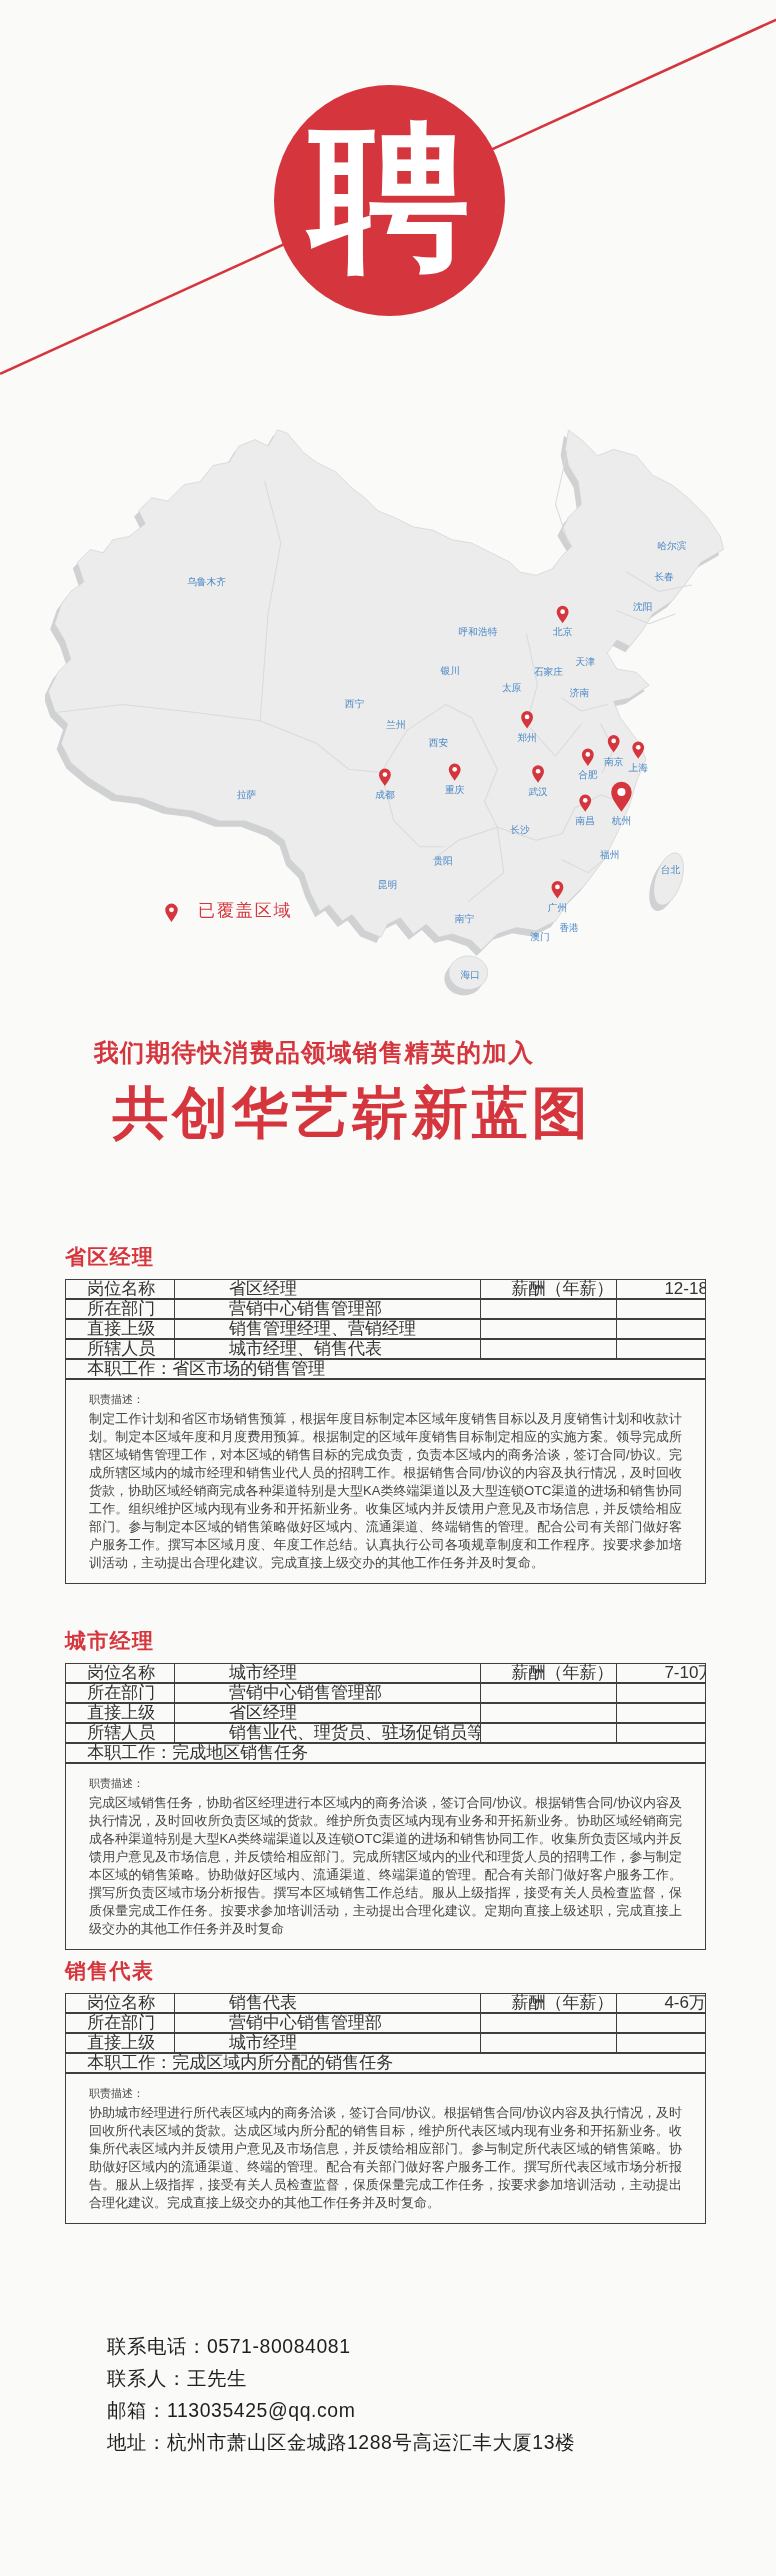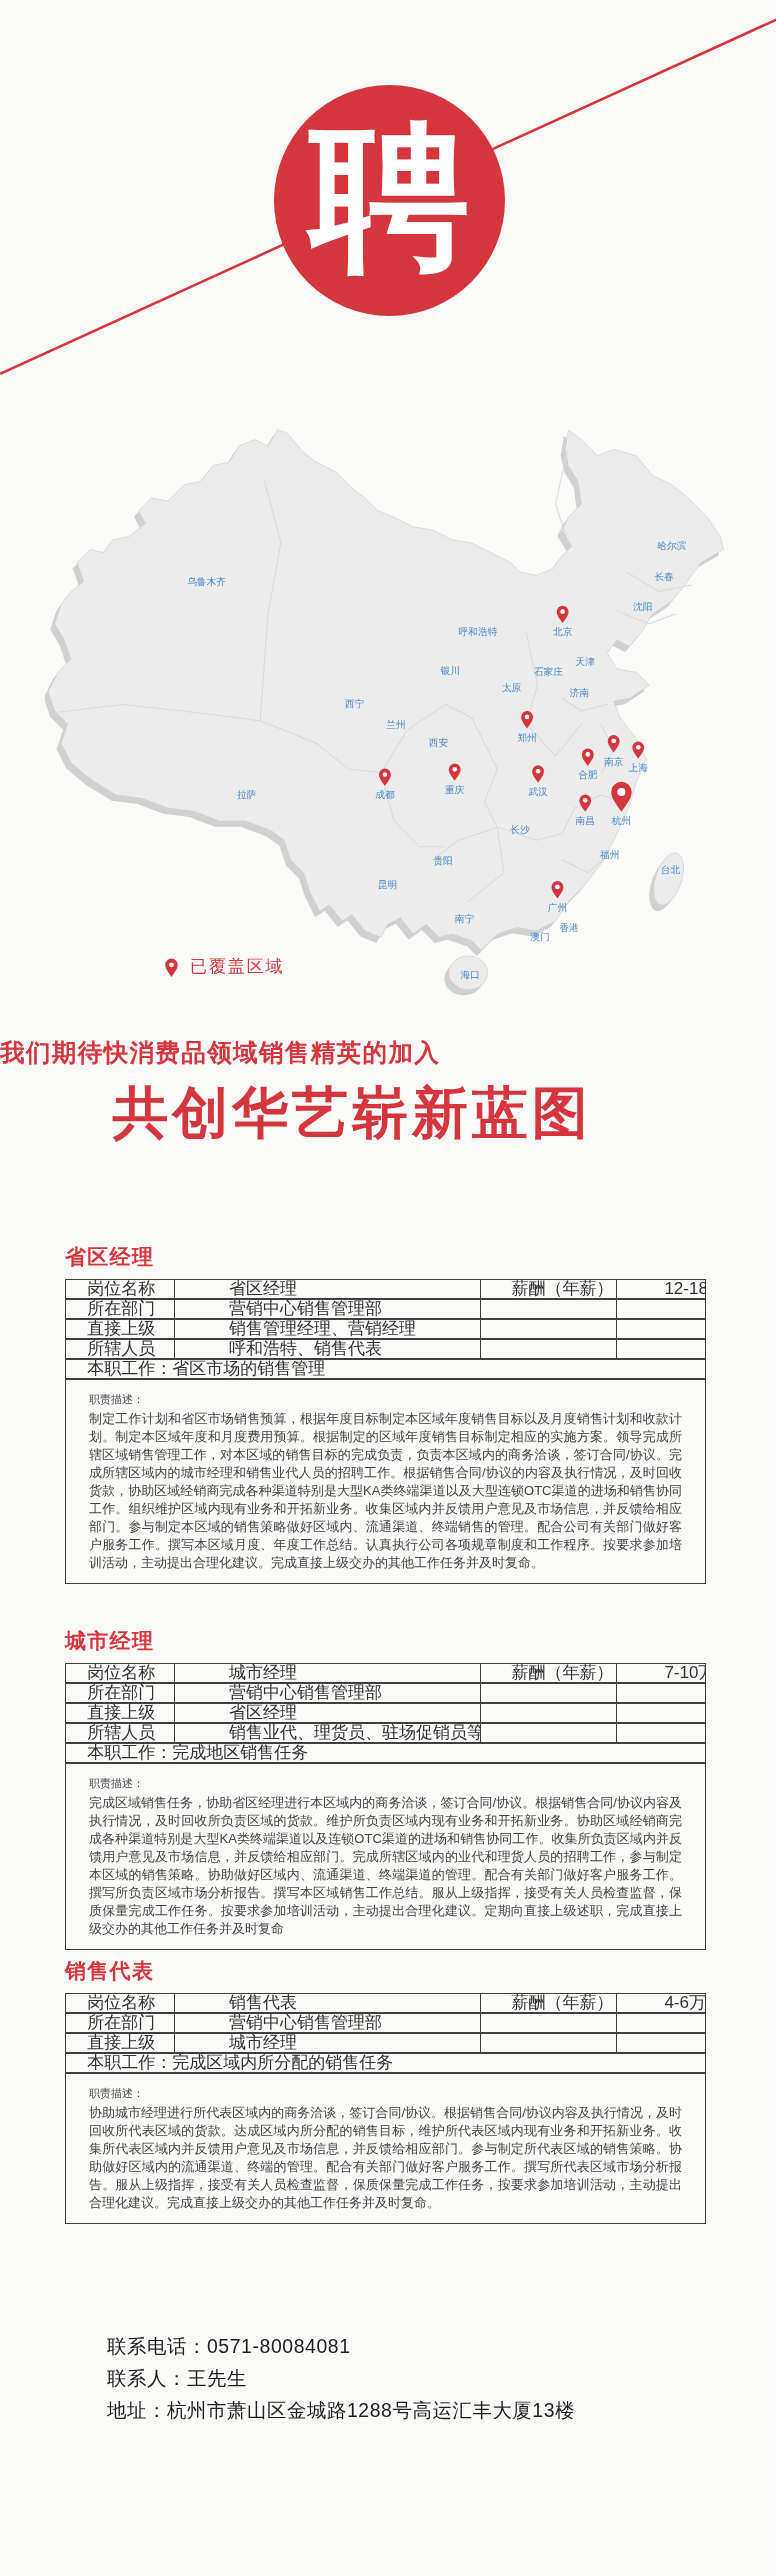--- a/index.html
+++ b/index.html
@@ -36,26 +36,26 @@
     transform:translateY(-3.9px);
   }
   
   .map-wrap{position:absolute;left:45px;top:420px;width:685px;height:595px;z-index:2;}
   .map-wrap svg{display:block;}
   .land{fill:#ebeceb;stroke:#cdcfd2;stroke-width:1;stroke-linejoin:round;}
   .land-shadow{fill:#d0d1d3;stroke:none;}
   .prov{fill:none;stroke:#d9dadc;stroke-width:1.6;stroke-linejoin:round;stroke-linecap:round;}
   .city-label{fill:var(--map-blue);font-size:15px;text-anchor:middle;font-family:"Liberation Sans","DejaVu Sans",sans-serif;}
   
-  .legend{position:absolute;left:163px;top:955px;z-index:3;display:flex;gap:10px;}
+  .legend{position:absolute;left:163px;top:899px;z-index:3;display:flex;align-items:center;gap:18px;}
   .legend-pin{display:block;}
   .legend-label{color:var(--accent);font-size:17px;letter-spacing:1.9px;}
   
   .headline-sub{
-    position:absolute;left:0;top:1036px;width:628px;
+    position:absolute;left:0;top:1036px;width:628px;text-align:center;
     color:var(--accent);font-size:24.6px;font-weight:600;letter-spacing:1.3px;z-index:3;
   }
   .headline-main{
     position:absolute;left:0;top:1076px;width:704px;text-align:center;
     color:var(--accent);font-size:56px;font-weight:800;letter-spacing:3.9px;z-index:3;
   }
   
   .job{position:absolute;left:65px;width:641px;z-index:3;}
   .job-heading{
     margin:0 0 7.8px 0;color:var(--accent);font-size:21px;font-weight:700;letter-spacing:1.3px;
@@ -239,21 +239,21 @@
         <div class="cell c4"></div>
       </div>
       <div class="trow">
         <div class="cell c1">直接上级</div>
         <div class="cell c2">销售管理经理、营销经理</div>
         <div class="cell c3"></div>
         <div class="cell c4"></div>
       </div>
       <div class="trow">
         <div class="cell c1">所辖人员</div>
-        <div class="cell c2">呼和浩特、销售代表</div>
+        <div class="cell c2">城市经理、销售代表</div>
         <div class="cell c3"></div>
         <div class="cell c4"></div>
       </div>
       <div class="trow">
         <div class="cell cfull">本职工作：省区市场的销售管理</div>
       </div>
       <div class="desc" style="min-height:140px;">
         <div class="desc-title">职责描述：</div>
         <div class="desc-text">制定工作计划和省区市场销售预算，根据年度目标制定本区域年度销售目标以及月度销售计划和收款计划。制定本区域年度和月度费用预算。根据制定的区域年度销售目标制定相应的实施方案。领导完成所辖区域销售管理工作，对本区域的销售目标的完成负责，负责本区域内的商务洽谈，签订合同/协议。完成所辖区域内的城市经理和销售业代人员的招聘工作。根据销售合同/协议的内容及执行情况，及时回收货款，协助区域经销商完成各种渠道特别是大型KA类终端渠道以及大型连锁OTC渠道的进场和销售协同工作。组织维护区域内现有业务和开拓新业务。收集区域内并反馈用户意见及市场信息，并反馈给相应部门。参与制定本区域的销售策略做好区域内、流通渠道、终端销售的管理。配合公司有关部门做好客户服务工作。撰写本区域月度、年度工作总结。认真执行公司各项规章制度和工作程序。按要求参加培训活动，主动提出合理化建议。完成直接上级交办的其他工作任务并及时复命。</div>
       </div>
@@ -324,17 +324,18 @@
       <div class="desc" style="min-height:104px;">
         <div class="desc-title">职责描述：</div>
         <div class="desc-text">协助城市经理进行所代表区域内的商务洽谈，签订合同/协议。根据销售合同/协议内容及执行情况，及时回收所代表区域的货款。达成区域内所分配的销售目标，维护所代表区域内现有业务和开拓新业务。收集所代表区域内并反馈用户意见及市场信息，并反馈给相应部门。参与制定所代表区域的销售策略。协助做好区域内的流通渠道、终端的管理。配合有关部门做好客户服务工作。撰写所代表区域市场分析报告。服从上级指挥，接受有关人员检查监督，保质保量完成工作任务，按要求参加培训活动，主动提出合理化建议。完成直接上级交办的其他工作任务并及时复命。</div>
       </div>
     </div>
   </section>
 
   <div class="contact">
     <div class="contact-line">联系电话：0571-80084081</div>
     <div class="contact-line">联系人：王先生</div>
+    <div class="contact-line">邮箱：113035425@qq.com</div>
     <div class="contact-line">地址：杭州市萧山区金城路1288号高运汇丰大厦13楼</div>
   </div>
 
 </div>
 
 
 </body></html>

